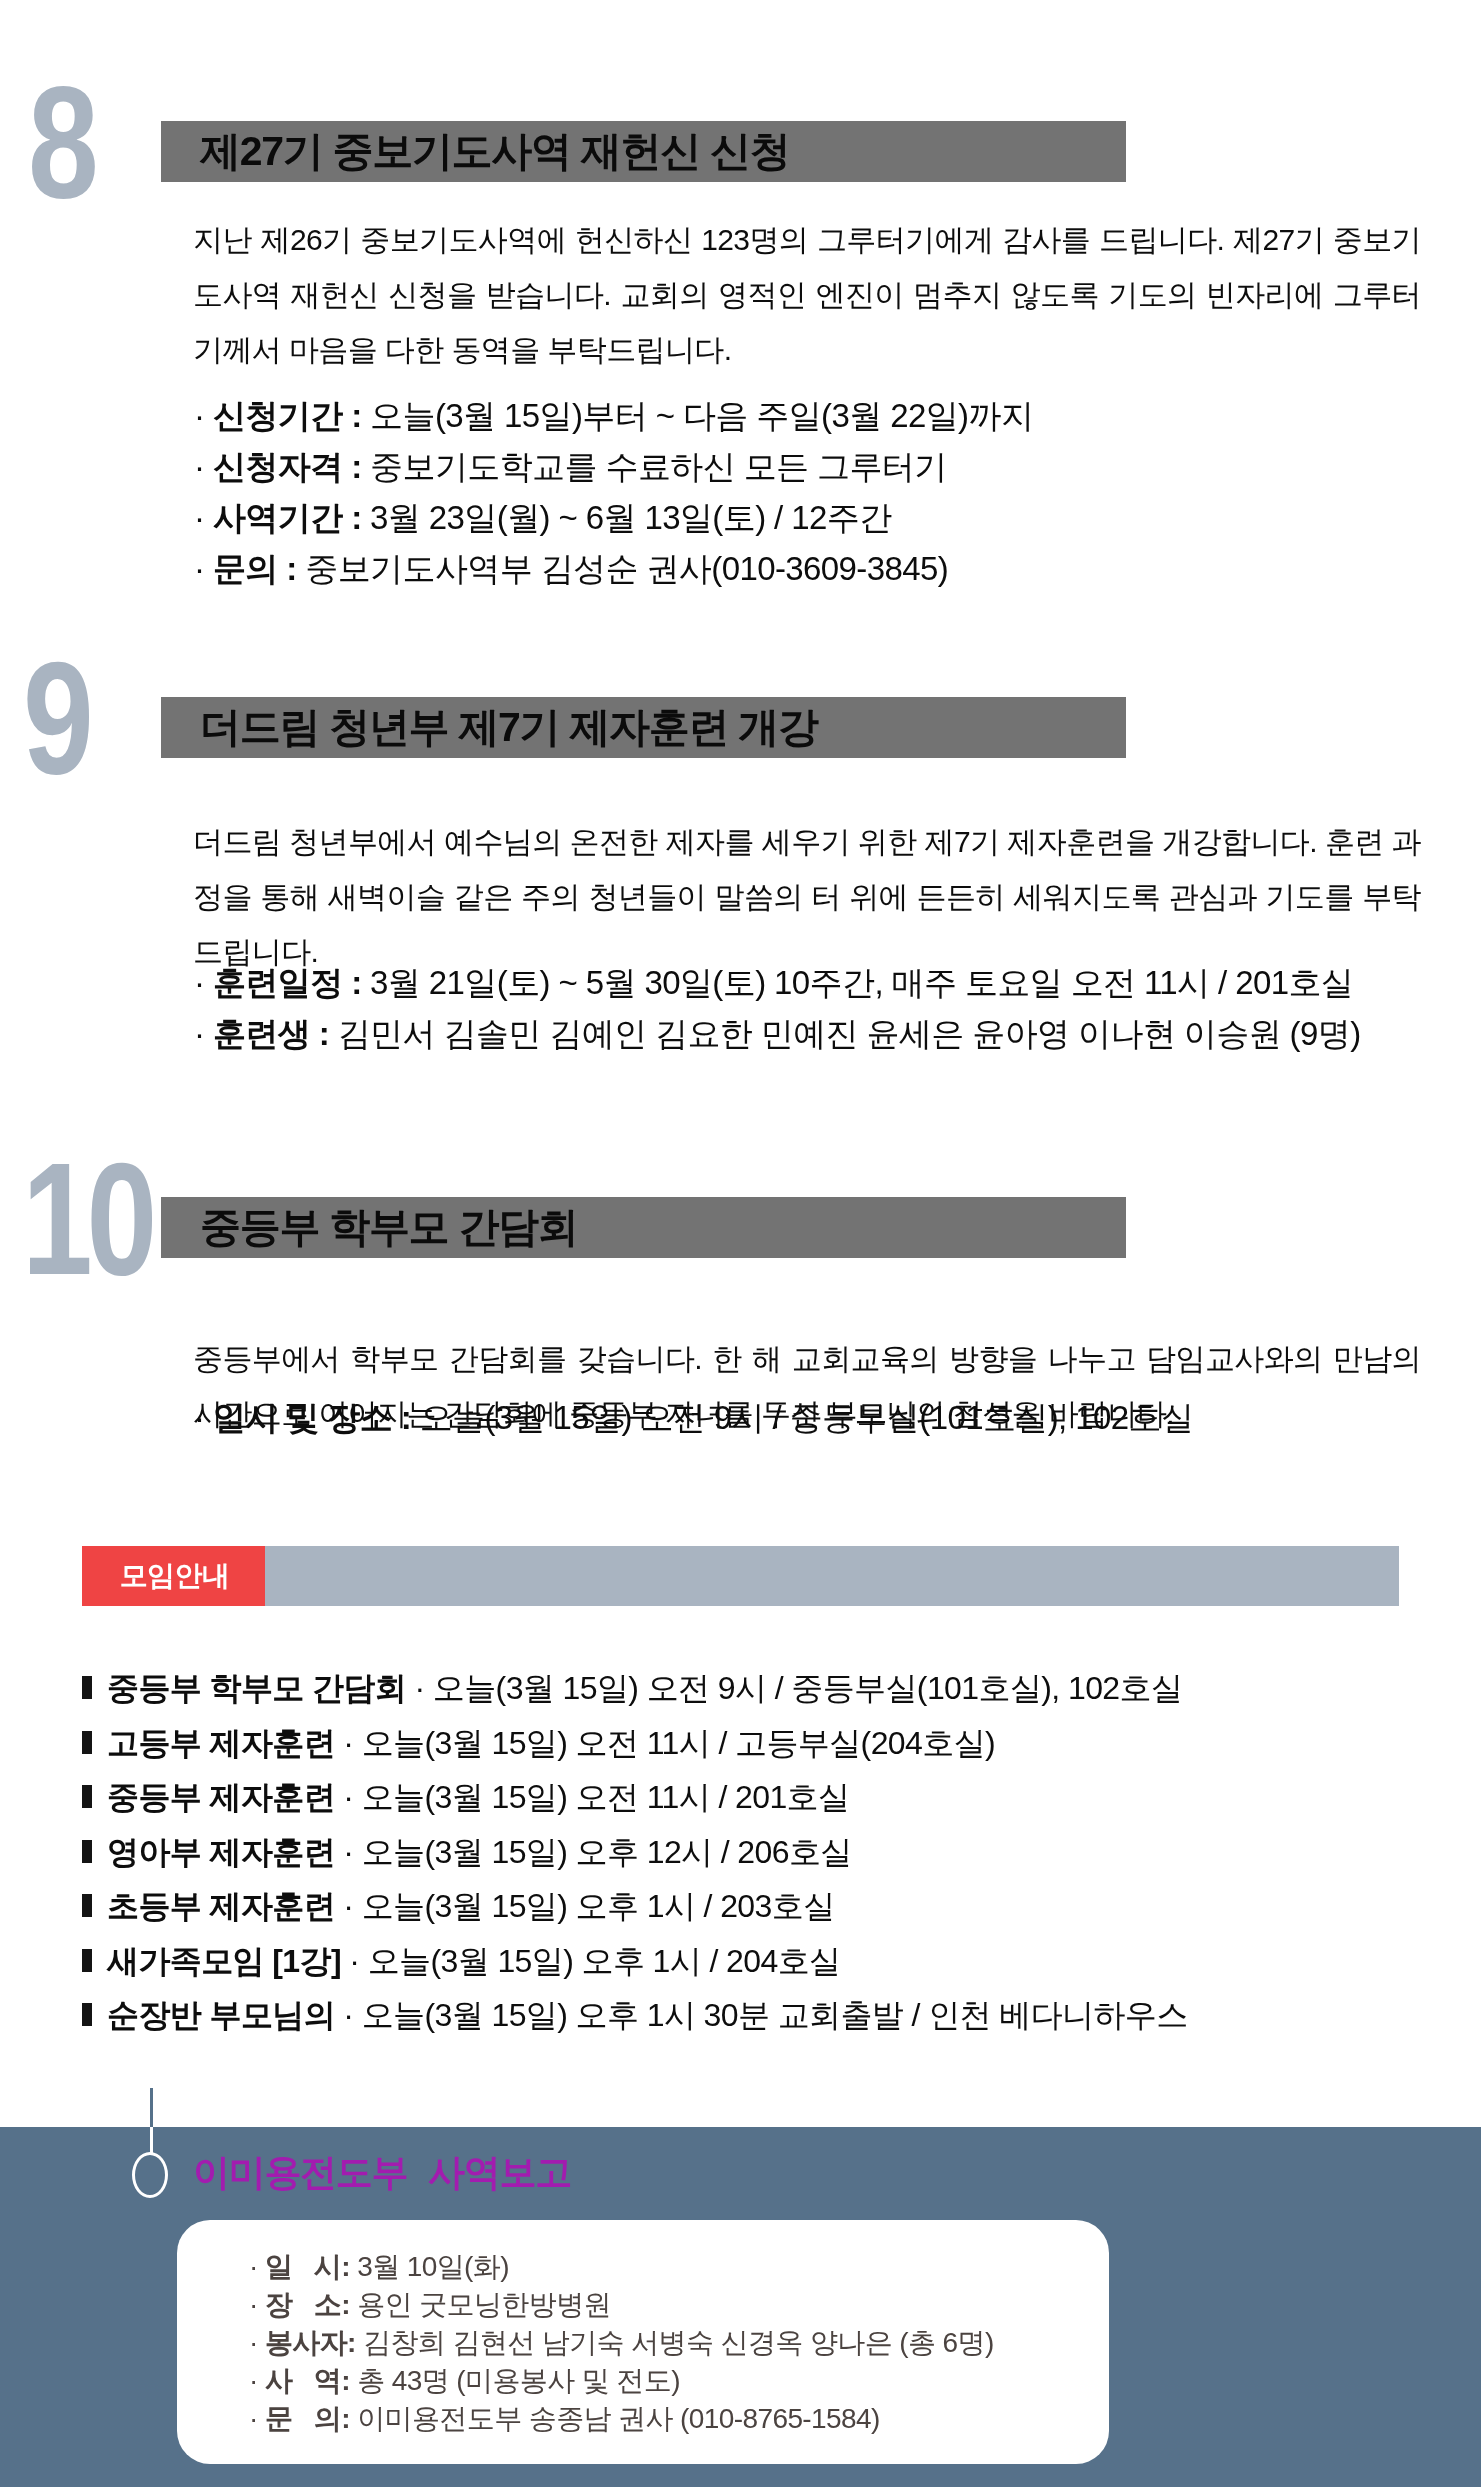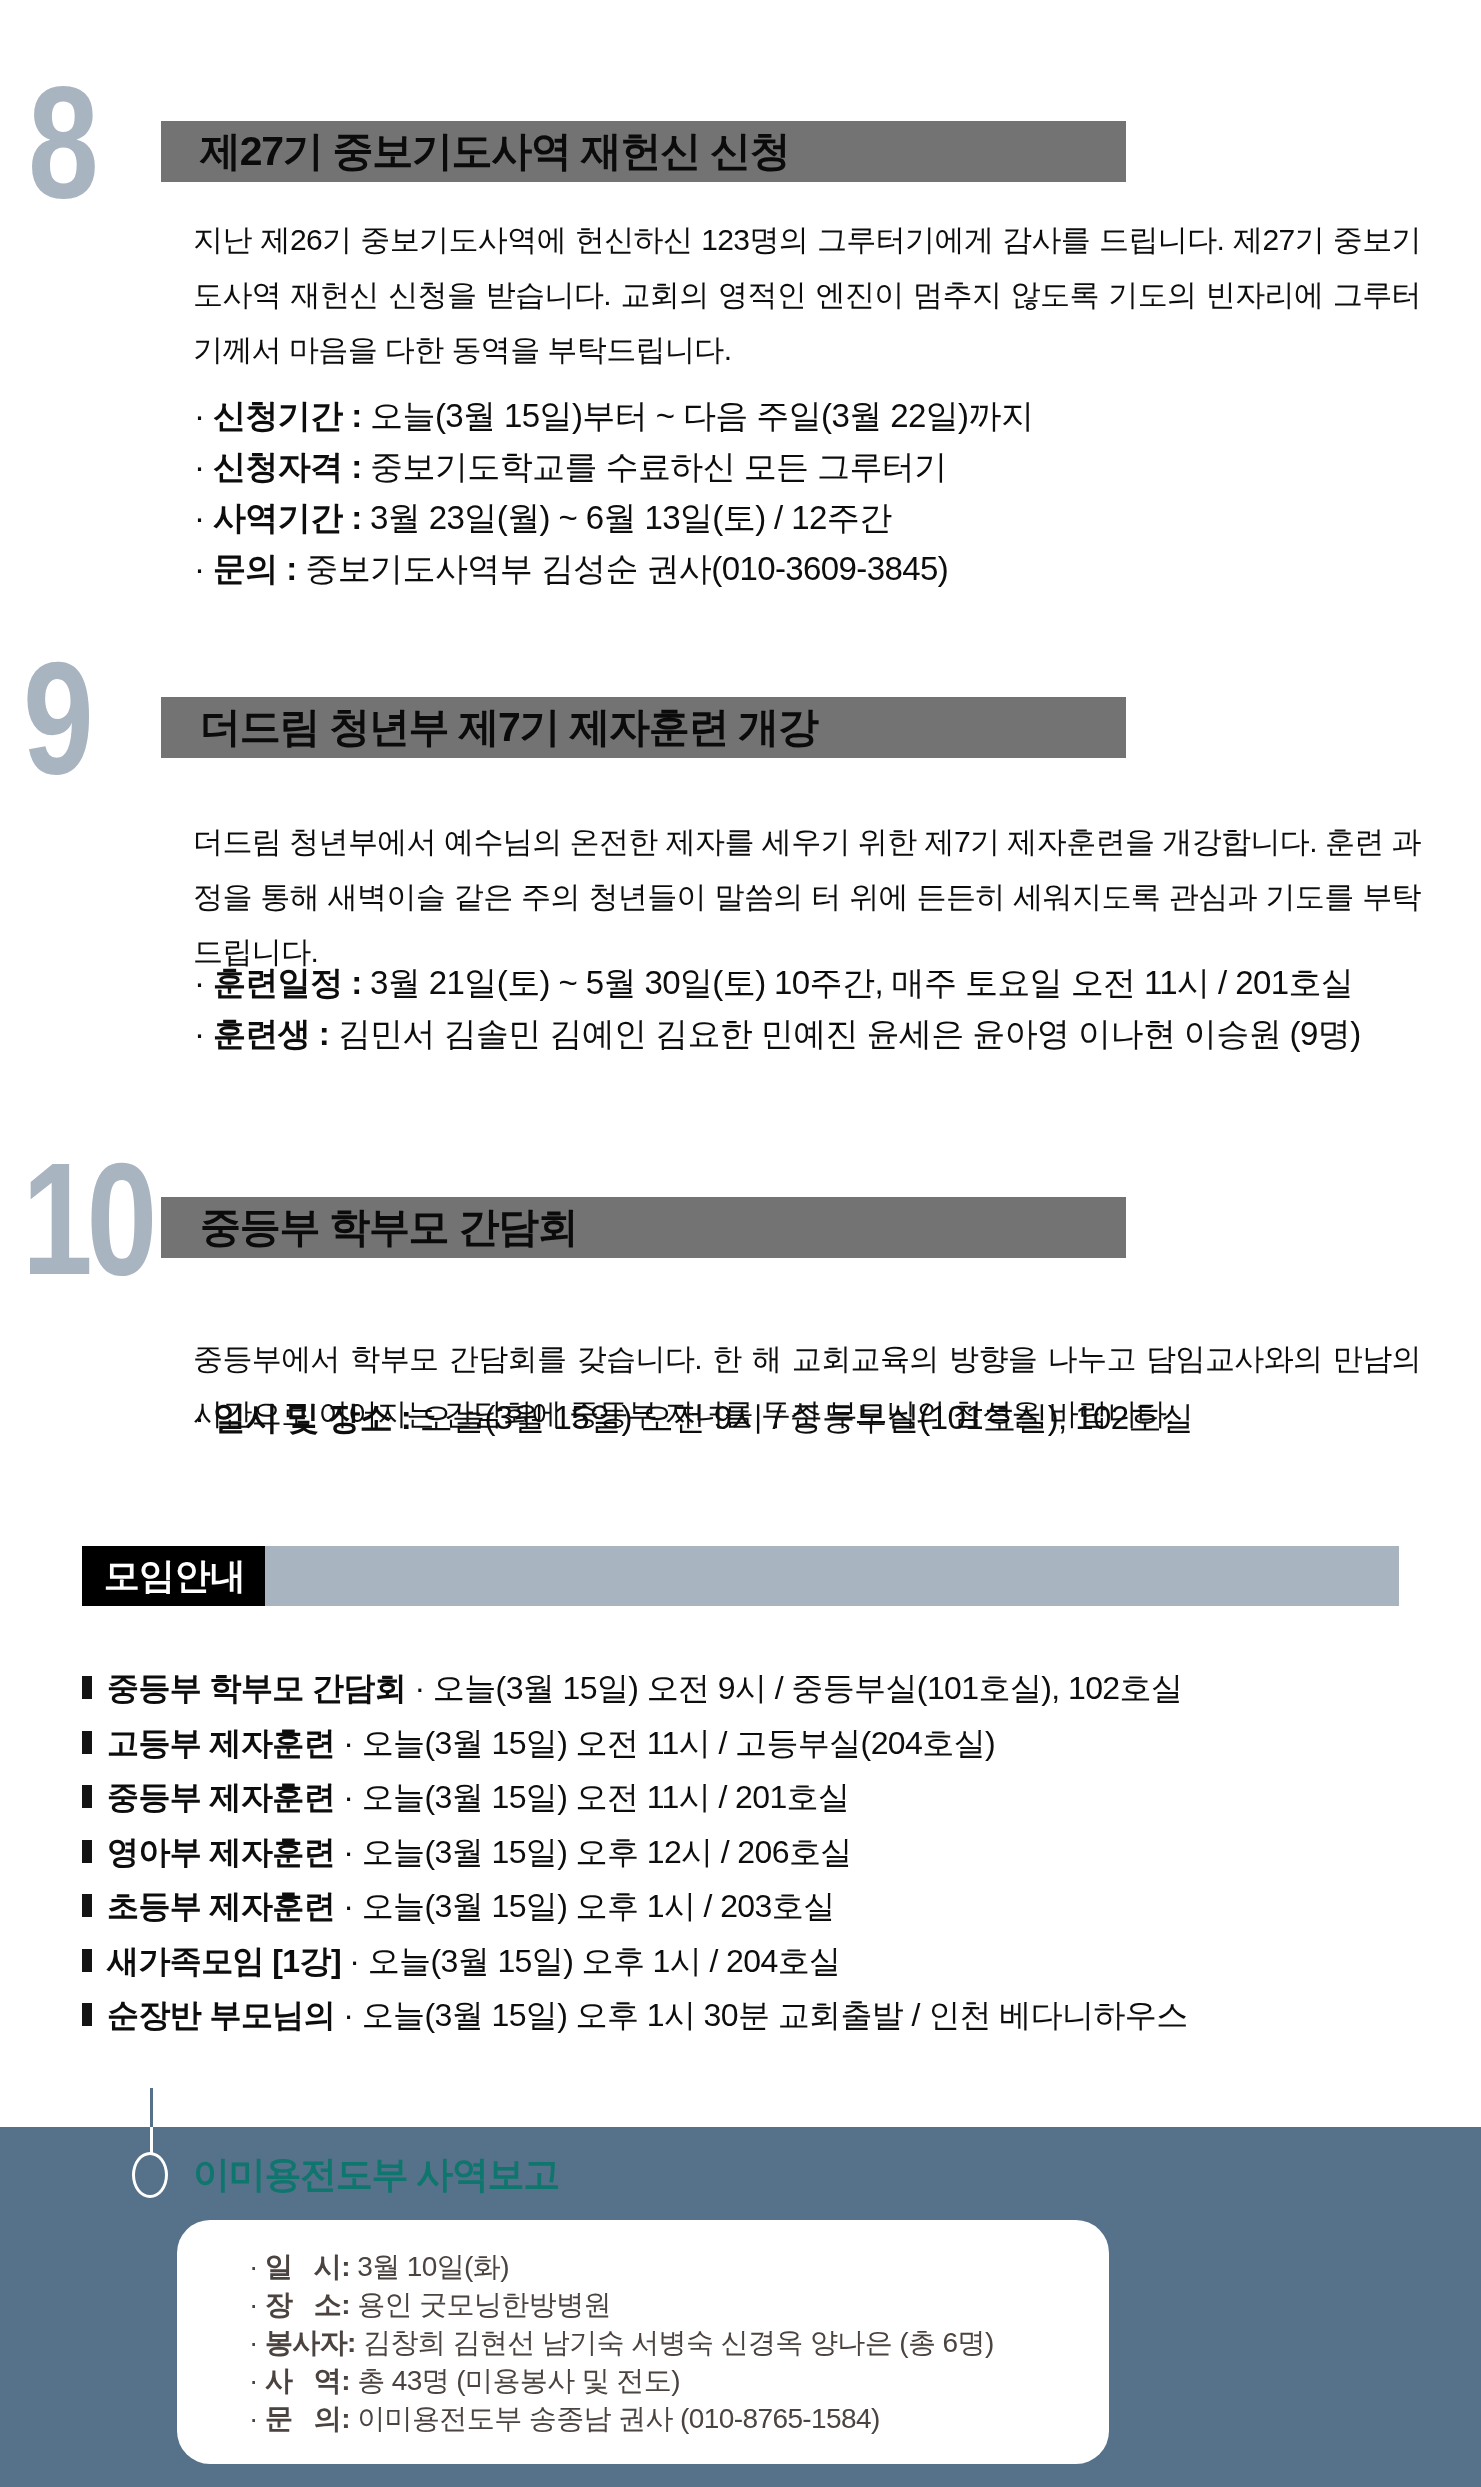--- a/index.html
+++ b/index.html
@@ -52,21 +52,21 @@
   .bullets{position:absolute;left:194px;}
   #bullets8{top:390px;}
   #bullets9{top:957px;}
   #bullets10{top:1392px;}
   .bline{height:51px;line-height:51px;font-size:33px;color:#0d0d0d;white-space:pre;letter-spacing:-0.6px;}
   .bl{font-weight:700;}
 
   
   .mg-box{
     position:absolute;left:82px;top:1546px;width:185px;height:60px;
-    background:#000000;color:#ffffff;font-size:36px;font-weight:700;
+    background:#ef4444;color:#ffffff;font-size:28px;font-weight:700;
     text-align:center;line-height:60px;letter-spacing:-0.6px;
   }
   .mg-bar{position:absolute;left:265px;top:1546px;width:1134px;height:60px;background:#a9b4c1;}
 
   
   .mitem{
     position:absolute;left:82px;height:40px;line-height:40px;
     font-size:32px;white-space:pre;color:#0d0d0d;letter-spacing:-0.6px;
   }
   .sq{display:inline-block;width:9.6px;height:23px;background:#141414;margin-right:15.4px;}
@@ -75,21 +75,21 @@
   
   .footer{position:absolute;left:0;top:2127px;width:1481px;height:360px;background:#56718a;}
   .hang-line-top{position:absolute;left:150px;top:2088px;width:3.2px;height:39px;background:#56718a;}
   .hang-line-bot{position:absolute;left:150px;top:2127px;width:3.2px;height:28px;background:#ffffff;}
   .ring{
     position:absolute;left:132px;top:2152px;width:30px;height:40px;
     border:3.9px solid #ffffff;border-radius:50%;background:transparent;
   }
   .f-title{
     position:absolute;left:193px;top:2151px;font-size:37px;font-weight:700;
-    color:#0f766e;line-height:48px;white-space:nowrap;letter-spacing:-1.3px;
+    color:#a21caf;line-height:48px;white-space:nowrap;letter-spacing:-1.3px;font-family:Liberation Mono, monospace;
   }
   .card{
     position:absolute;left:177px;top:2220px;width:932px;height:244px;
     background:#ffffff;border-radius:33px;
   }
   .card-rows{padding:28px 0 0 72px;}
   .crow{height:38px;line-height:38px;font-size:28px;color:#4b4340;white-space:pre;letter-spacing:-0.6px;}
   .crl{font-weight:700;}
 </style>
 </head>

